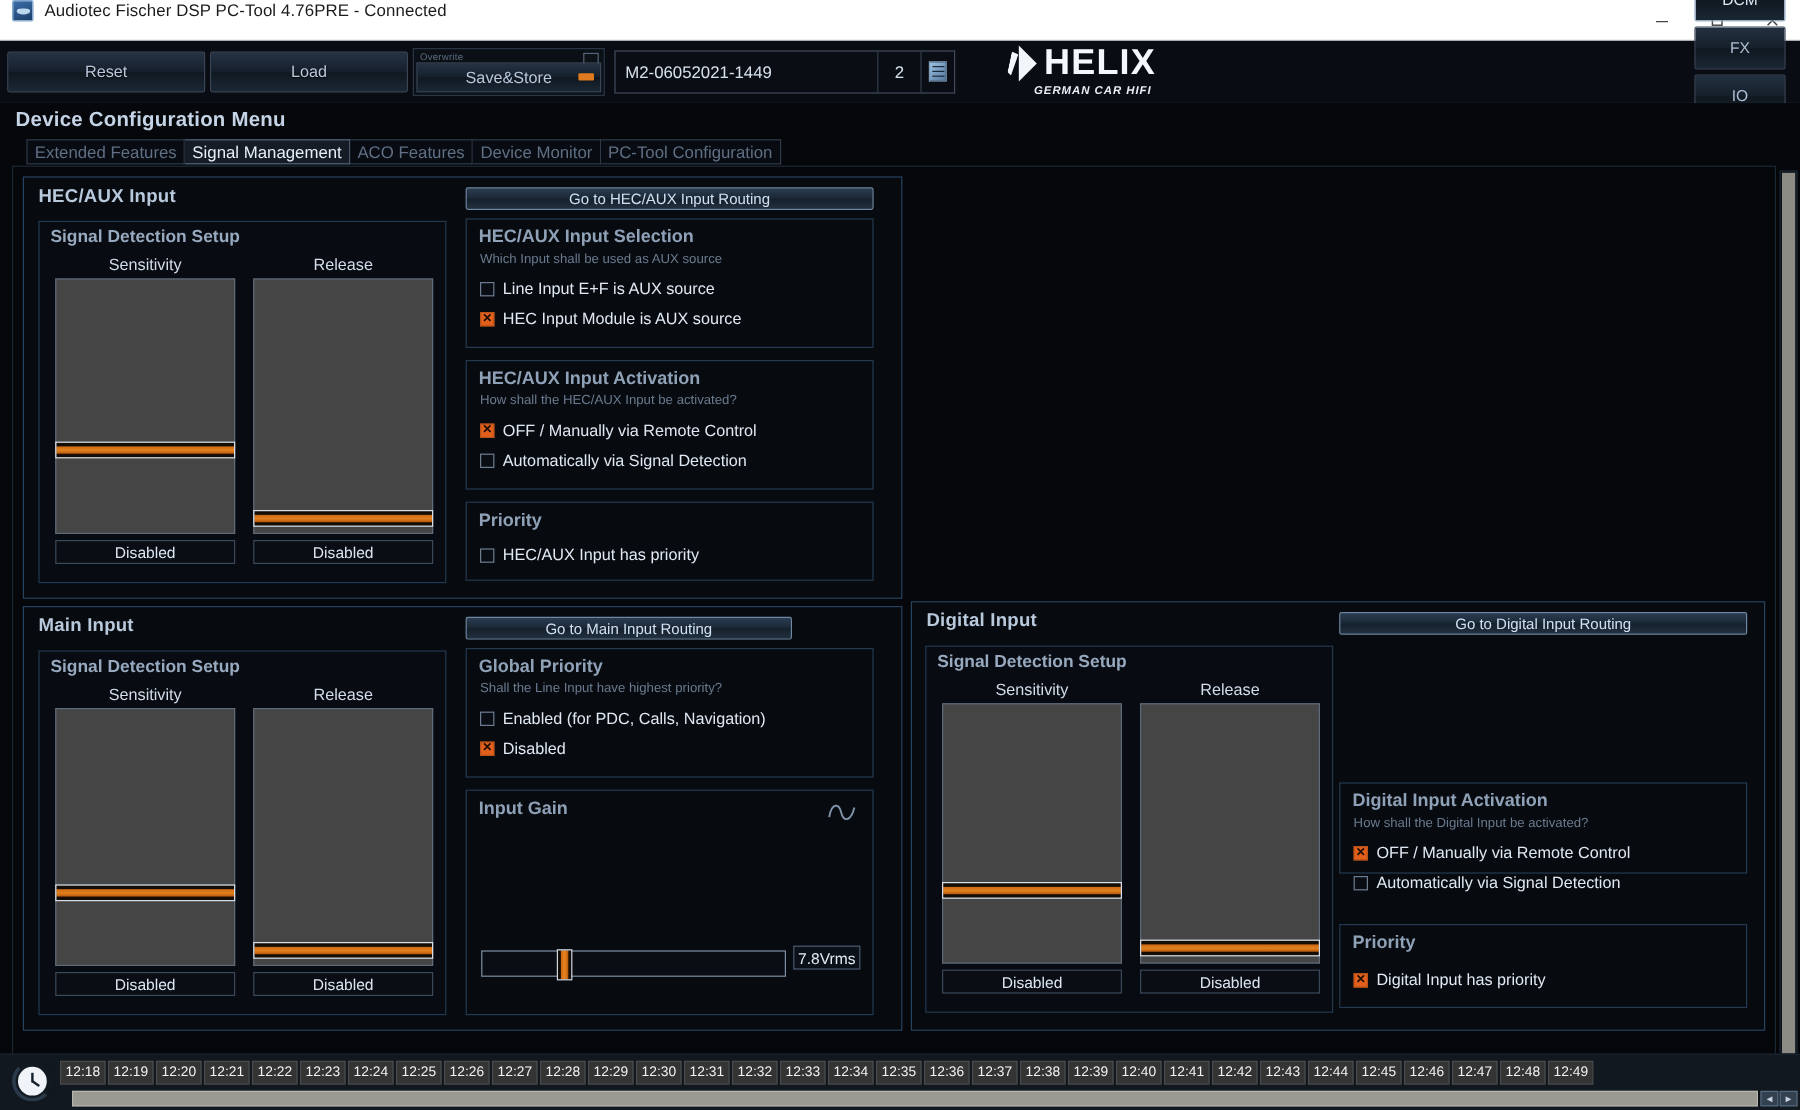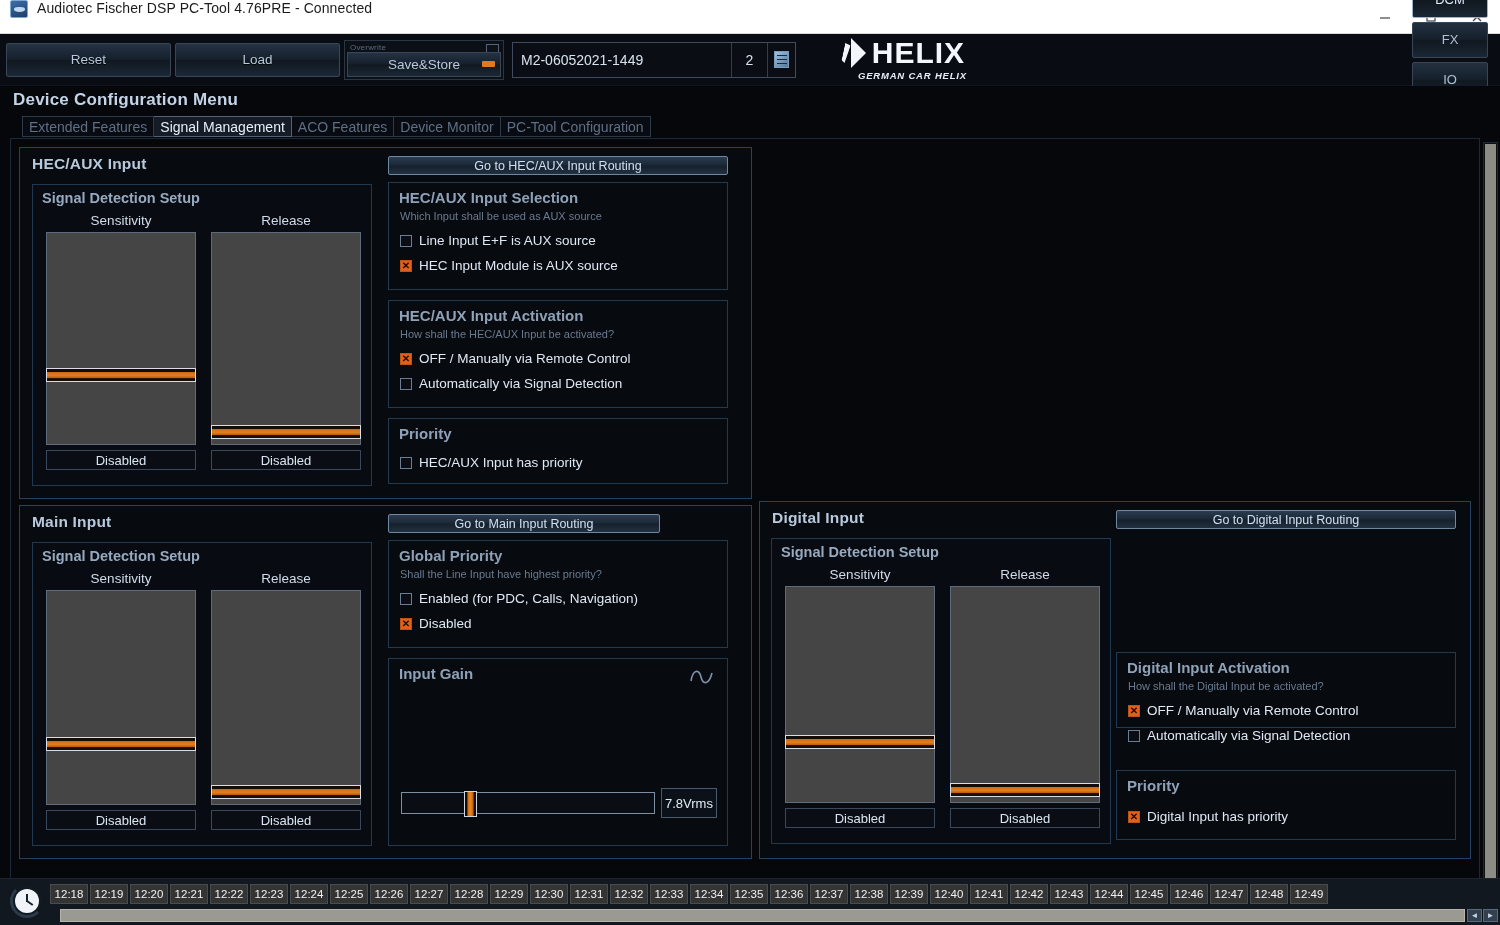--- a/index.html
+++ b/index.html
@@ -313,21 +313,21 @@
       <div class="preset-edit">
         <span class="edit-glyph"></span>
       </div>
     </div>
 
     <div class="logo">
       <div class="logo-main">
         <span class="logo-mark"></span>
         <span class="logo-word">HELIX</span>
       </div>
-      <div class="logo-sub">GERMAN CAR HELIX</div>
+      <div class="logo-sub">GERMAN CAR HIFI</div>
     </div>
 
     <div class="navtabs">
       <div class="navtab">Main</div>
       <div class="navtab active">DCM</div>
       <div class="navtab">FX</div>
       <div class="navtab">IO</div>
       <div class="navtab">Time</div>
       <div class="navtab">RTA</div>
     </div>
@@ -445,21 +445,21 @@
         <div class="group" style="left:368px; top:152px; width:340px; height:188px;">
           <div class="group-title">Input Gain</div>
           <div class="wave-icon" style="right:12px; top:8px;">
             <svg width="26" height="20" viewBox="0 0 26 20">
               <path d="M2 14 C 4 2, 10 2, 12 10 C 14 18, 20 18, 23 6" fill="none" stroke="#7f93ab" stroke-width="1.6"></path>
             </svg>
           </div>
           <div class="htrack" style="left:12px; top:133px; width:254px; height:22px;">
             <div class="hhandle" style="left:62px;"></div>
           </div>
-          <div class="gainval" style="left:272px; top:129px; width:56px; height:30px;">7.8Vrms</div>
+          <div class="gainval" style="left:272px; top:129px; width:56px; height:20px;">7.8Vrms</div>
         </div>
       </div>
 
       <div class="panel" style="left:748px; top:362px; width:712px; height:358px;">
         <div class="panel-title">Digital Input</div>
         <div class="routing-btn" style="left:356px; top:8px; width:340px;">Go to Digital Input Routing</div>
 
         <div class="sds" style="left:11px; top:36px; width:340px; height:306px;">
           <div class="sds-title">Signal Detection Setup</div>
 

